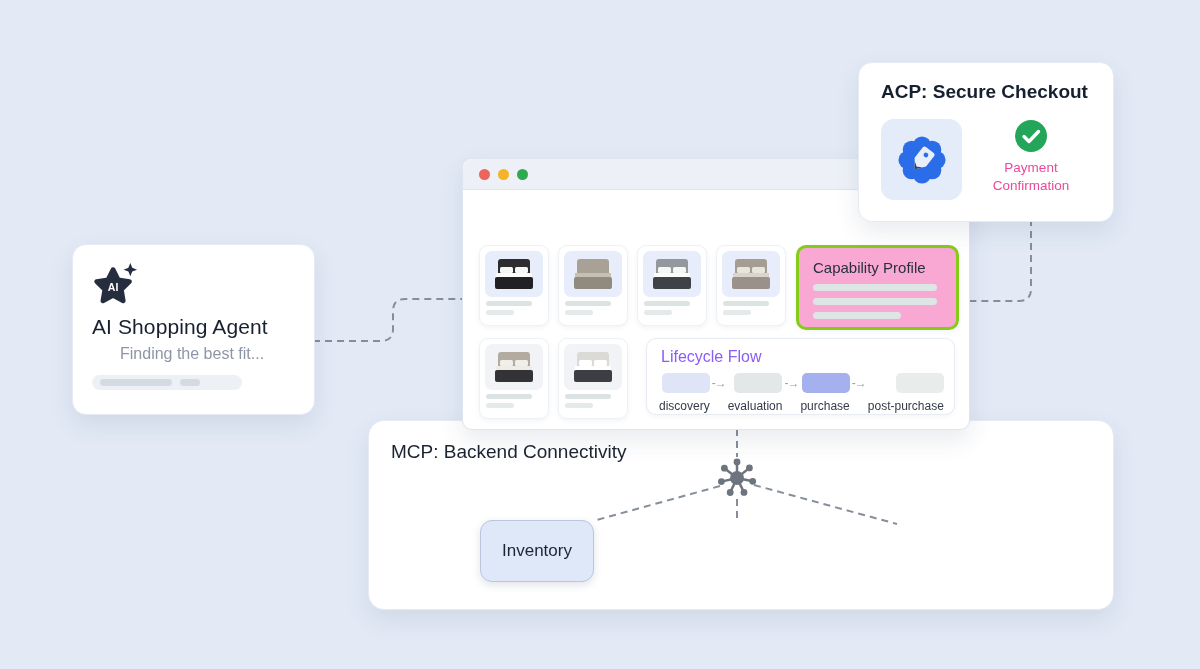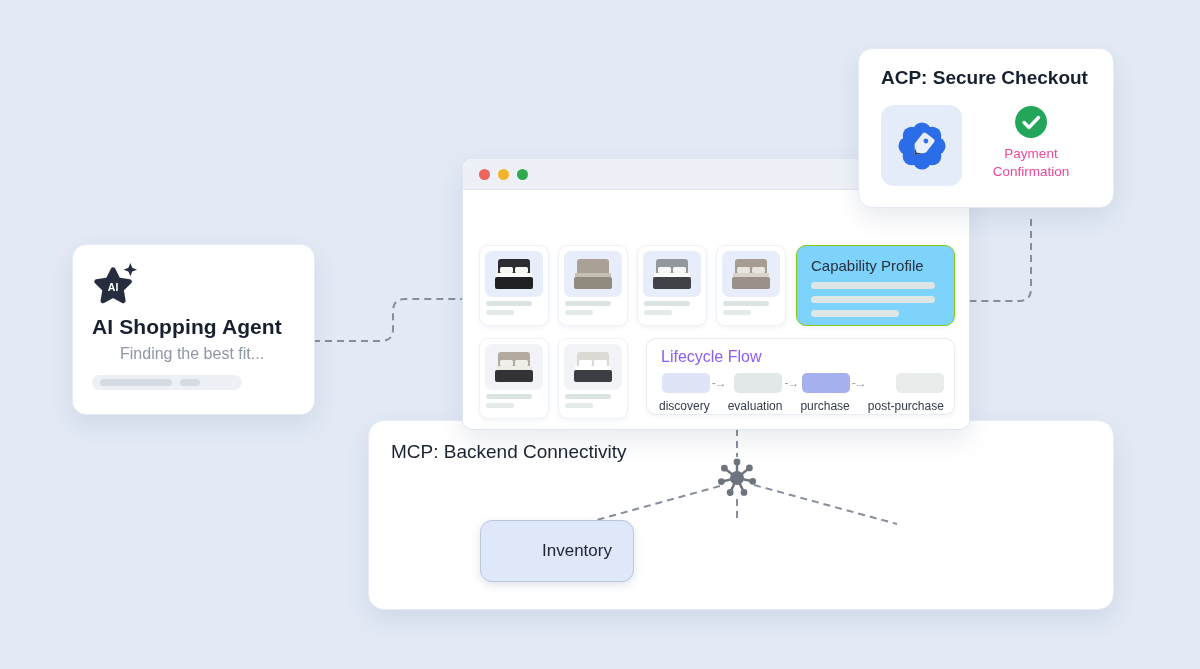--- a/index.html
+++ b/index.html
@@ -6,21 +6,21 @@
   body{font-family:"Liberation Sans",sans-serif;}
   .canvas{position:relative;width:1200px;height:669px;background:#e3eaf6;overflow:hidden;}
 
   
   .card{position:absolute;background:#ffffff;border:1px solid #e6ebf3;border-radius:14px;
         box-shadow:0 10px 24px rgba(40,60,100,0.10);}
 
   
   .ai-card{left:72px;top:244px;width:241px;height:169px;z-index:4;}
   .ai-icon{position:absolute;left:18px;top:16px;width:48px;height:46px;}
-  .ai-title{position:absolute;left:19px;top:70px;font-size:21px;font-weight:700;color:#18202f;letter-spacing:.1px;}
+  .ai-title{position:absolute;left:19px;top:70px;font-size:21px;font-weight:400;color:#18202f;letter-spacing:.1px;}
   .ai-sub{position:absolute;left:19px;top:100px;font-size:16px;color:#8e96a5;margin-left:28px;}
   .ai-skel{position:absolute;left:19px;top:130px;width:150px;height:15px;background:#edf1f6;border-radius:8px;}
   .ai-skel .b1{position:absolute;left:8px;top:4px;width:72px;height:7px;background:#d4dbe2;border-radius:4px;}
   .ai-skel .b2{position:absolute;left:88px;top:4px;width:20px;height:7px;background:#d4dbe2;border-radius:4px;}
 
   
   .browser{left:462px;top:158px;width:506px;height:270px;border-radius:10px;z-index:4;border:1px solid #dfe5ef;}
   .titlebar{position:absolute;left:0;top:0;right:0;height:30px;background:#edf1f7;border-bottom:1px solid #dee4ee;
             border-radius:10px 10px 0 0;display:flex;align-items:center;padding-left:16px;gap:8px;}
   .tl-dot{width:11px;height:11px;border-radius:50%;}
@@ -48,57 +48,57 @@
   .bed-taupe .hb{background:#a9a195;} .bed-taupe .mt{background:#c6bfb4;} .bed-taupe .bs{background:#918a7e;}
   .bed-gray-pillows .hb{background:#93989d;} .bed-gray-pillows .bs{background:#3f4247;}
   .bed-taupe-light .hb{background:#a59d92;} .bed-taupe-light .p1,.bed-taupe-light .p2{background:#e8e4de;}
   .bed-taupe-light .mt{background:#d9d4cc;} .bed-taupe-light .bs{background:#99918a;}
   .bed-taupe-darkbase .hb{background:#b3aba0;} .bed-taupe-darkbase .p1,.bed-taupe-darkbase .p2{background:#f1efe9;}
   .bed-taupe-darkbase .mt{background:#efece6;} .bed-taupe-darkbase .bs{background:#323237;}
   .bed-white-darkbase .hb{background:#dcdad5;} .bed-white-darkbase .p1,.bed-white-darkbase .p2{background:#ffffff;}
   .bed-white-darkbase .mt{background:#ffffff;} .bed-white-darkbase .bs{background:#3c3e44;}
 
   
-  .cap-box{position:absolute;left:333px;top:86px;width:157px;height:79px;background:#7dd3fc;
-           border:1px solid #84cc16;border-radius:10px;box-shadow:0 2px 5px rgba(40,60,100,0.05);}
+  .cap-box{position:absolute;left:333px;top:86px;width:157px;height:79px;background:#f9a8d4;
+           border:3px solid #84cc16;border-radius:10px;box-shadow:0 2px 5px rgba(40,60,100,0.05);}
   .cap-title{margin:11px 0 8px 14px;font-size:15px;font-weight:500;color:#28303e;}
   .cap-line{height:7px;border-radius:4px;background:#dee5e5;margin:0 0 7px 14px;}
   .cap-line.l1,.cap-line.l2{width:124px;}
   .cap-line.l3{width:88px;}
 
   
   .lf-box{position:absolute;left:183px;top:179px;width:307px;height:75px;background:#fff;
           border:1px solid #e7ebf2;border-radius:10px;box-shadow:0 2px 5px rgba(40,60,100,0.05);}
   .lf-title{margin:9px 0 7px 14px;font-size:16px;font-weight:500;color:#8b5cf6;}
   .lf-row{display:flex;align-items:flex-start;padding:0 10px 0 12px;}
   .lf-stage{display:flex;flex-direction:column;align-items:flex-end;}
   .lf-pill{width:48px;height:20px;border-radius:5px;}
   .lf-pill.tint-blue{background:#dfe5f7;}
   .lf-pill.tint-gray{background:#e2e8e7;}
   .lf-pill.active{background:#a5b0ef;}
   .lf-pill.idle{background:#e8edec;}
   .lf-label{margin-top:6px;font-size:12px;color:#333b49;white-space:nowrap;}
   .lf-arrow{font-size:12px;color:#98a0ab;line-height:20px;margin:0 2px;letter-spacing:-1px;}
 
   
-  .acp-card{left:858px;top:48px;width:254px;height:158px;z-index:5;}
+  .acp-card{left:858px;top:62px;width:254px;height:158px;z-index:5;}
   .acp-title{position:absolute;left:22px;top:18px;font-size:19px;font-weight:600;color:#16202f;}
   .acp-tile{position:absolute;left:22px;top:56px;width:81px;height:81px;border-radius:13px;background:#e4ecfa;
             display:flex;align-items:center;justify-content:center;}
   .acp-check{position:absolute;left:155px;top:56px;width:34px;height:34px;}
   .acp-status{position:absolute;left:112px;top:96px;width:120px;text-align:center;
               font-size:13.5px;line-height:1.3;color:#ec4899;}
 
   
   .mcp-panel{left:368px;top:420px;width:744px;height:188px;border-radius:16px;z-index:1;}
   .mcp-title{position:absolute;left:22px;top:20px;font-size:19px;font-weight:500;color:#1c2431;}
   .mcp-box{position:absolute;z-index:3;background:#dee8f9;border:1px solid #b9c6dd;border-radius:12px;
            display:flex;align-items:center;justify-content:center;font-size:17px;color:#1d2433;
            box-shadow:0 3px 8px rgba(50,70,110,0.15);cursor:pointer;}
-  .box-inventory{left:480px;top:520px;width:112px;height:60px;padding-left:40px;}
+  .box-inventory{left:480px;top:520px;width:112px;height:60px;}
   .box-crm{left:696px;top:520px;width:84px;height:60px;}
   .box-orders{left:895px;top:520px;width:95px;height:60px;}
   .hub{position:absolute;left:711px;top:452px;width:52px;height:52px;z-index:3;}
 
   
   .connectors{position:absolute;left:0;top:0;width:1200px;height:669px;z-index:2;pointer-events:none;}
 </style>
 </head>
 <body>
 

